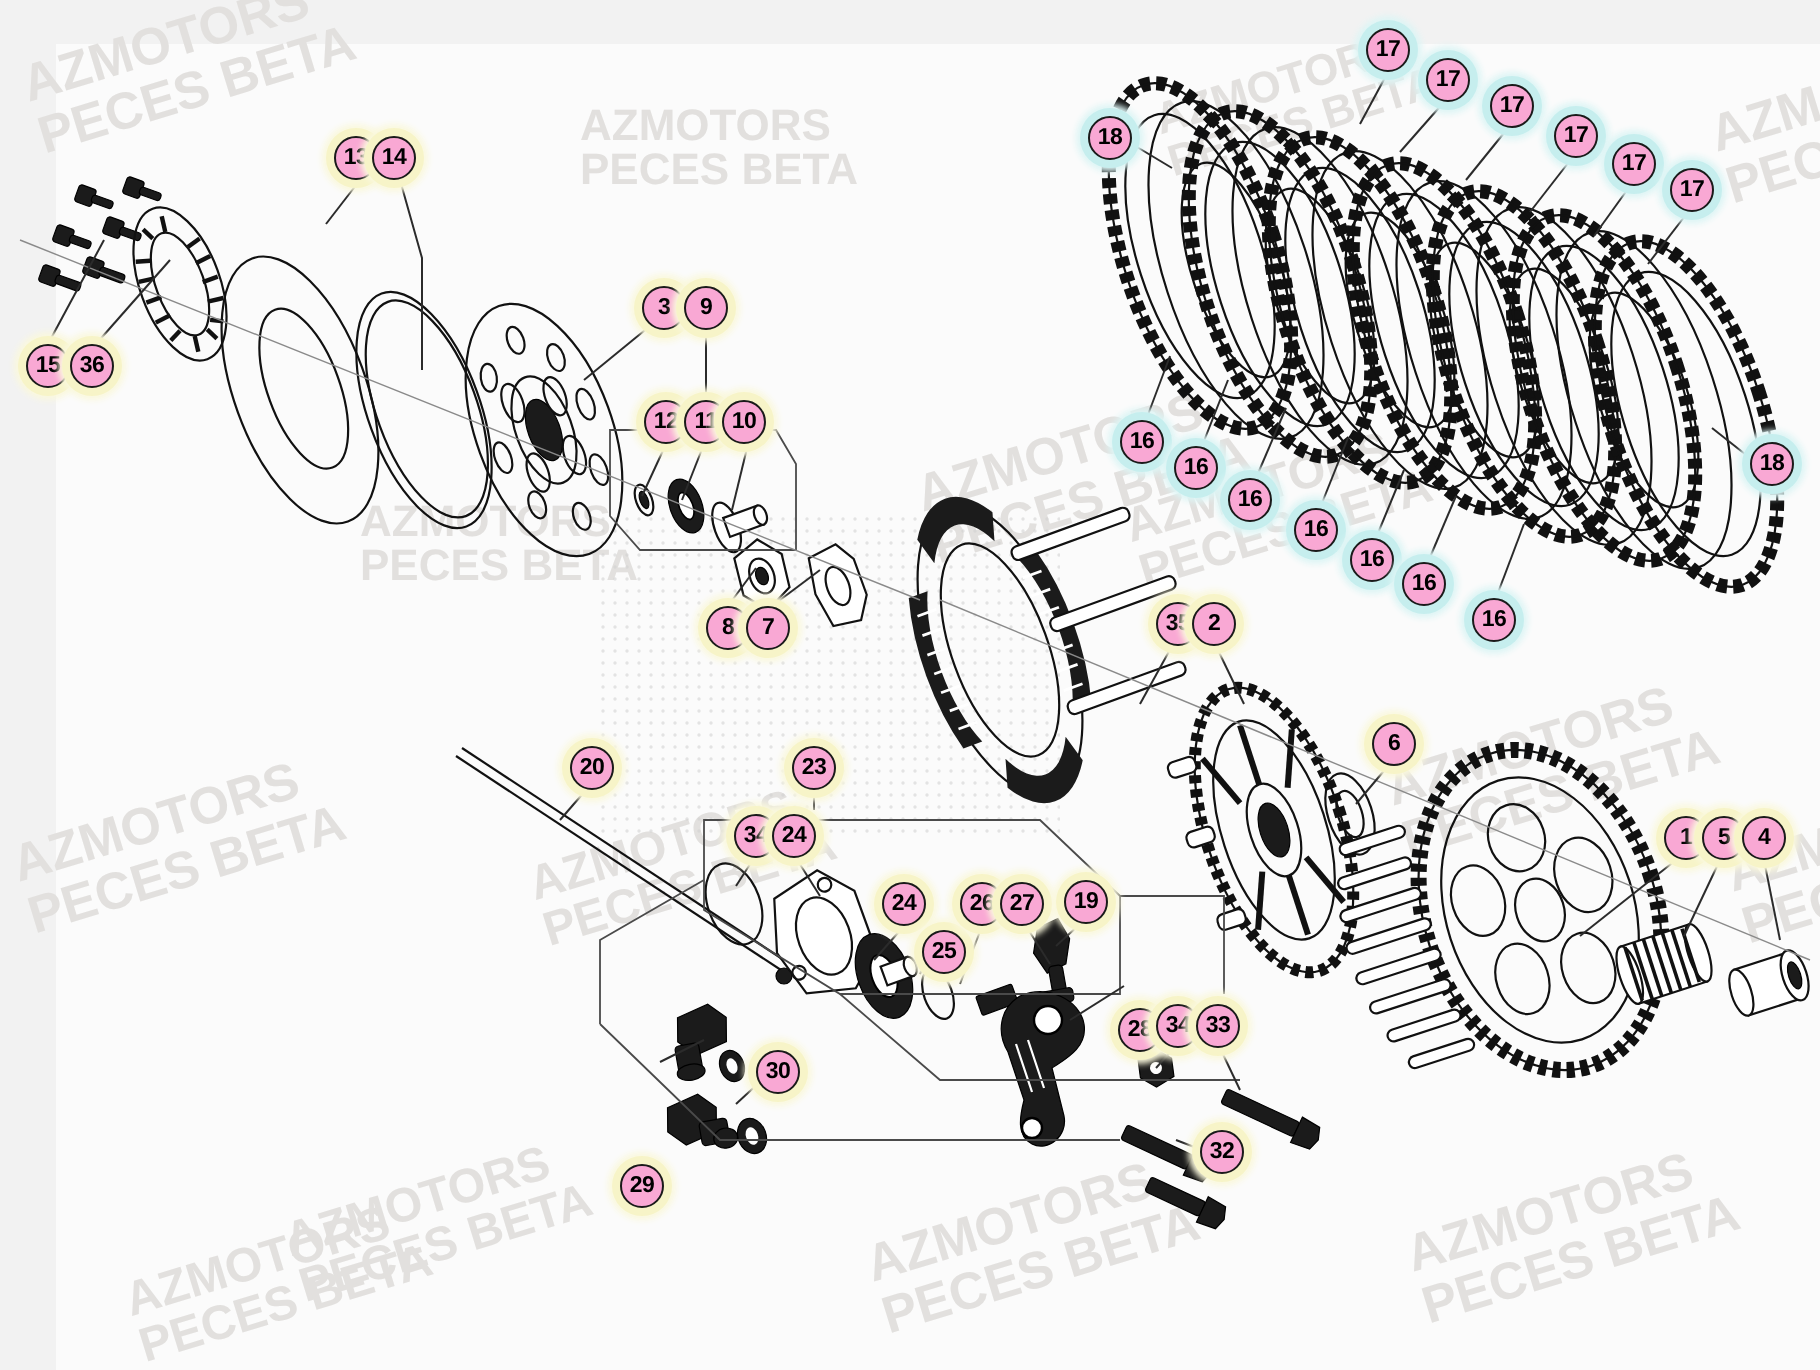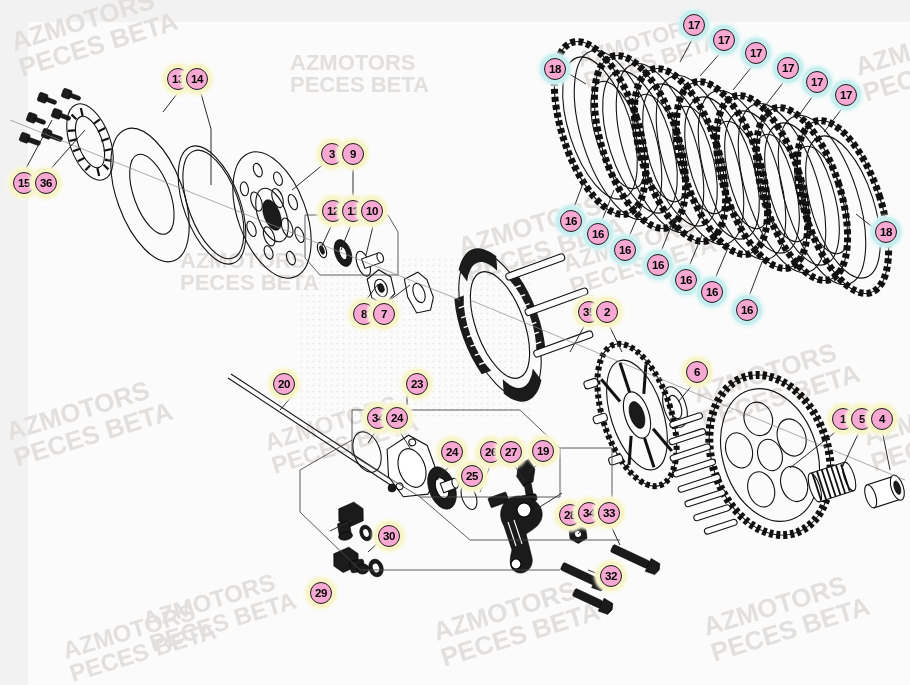--- a/index.html
+++ b/index.html
@@ -565,22 +565,22 @@
       <div class="callout hl-cyan" style="left: 686px; top: 280px;">16</div>
       <div class="callout hl-cyan" style="left: 712px; top: 292px;">16</div>
       <div class="callout hl-cyan" style="left: 747px; top: 310px;">16</div>
       <div class="callout hl-cyan" style="left: 886px; top: 232px;">18</div>
       <div class="callout hl-yellow" style="left: 589px; top: 312px;">35</div>
       <div class="callout hl-yellow" style="left: 607px; top: 312px;">2</div>
       <div class="callout hl-yellow" style="left: 697px; top: 372px;">6</div>
       <div class="callout hl-yellow" style="left: 843px; top: 419px;">1</div>
       <div class="callout hl-yellow" style="left: 862px; top: 419px;">5</div>
       <div class="callout hl-yellow" style="left: 882px; top: 419px;">4</div>
-      <div class="callout hl-yellow" style="left: 284px; top: 384px; text-align: center;">20</div>
-      <div class="callout hl-yellow" style="left: 417px; top: 384px;">23</div>
+      <div class="callout hl-yellow" style="left: 296px; top: 384px; text-align: center;">20</div>
+      <div class="callout hl-yellow" style="left: 407px; top: 384px;">23</div>
       <div class="callout hl-yellow" style="left: 378px; top: 418px;">34</div>
       <div class="callout hl-yellow" style="left: 397px; top: 418px;">24</div>
       <div class="callout hl-yellow" style="left: 452px; top: 452px;">24</div>
       <div class="callout hl-yellow" style="left: 472px; top: 476px;">25</div>
       <div class="callout hl-yellow" style="left: 491px; top: 452px;">26</div>
       <div class="callout hl-yellow" style="left: 511px; top: 452px;">27</div>
       <div class="callout hl-yellow" style="left: 543px; top: 451px;">19</div>
       <div class="callout hl-yellow" style="left: 570px; top: 485px; margin-top: 19px;">28</div>
       <div class="callout hl-yellow" style="left: 589px; top: 513px;">34</div>
       <div class="callout hl-yellow" style="left: 609px; top: 513px;">33</div>

